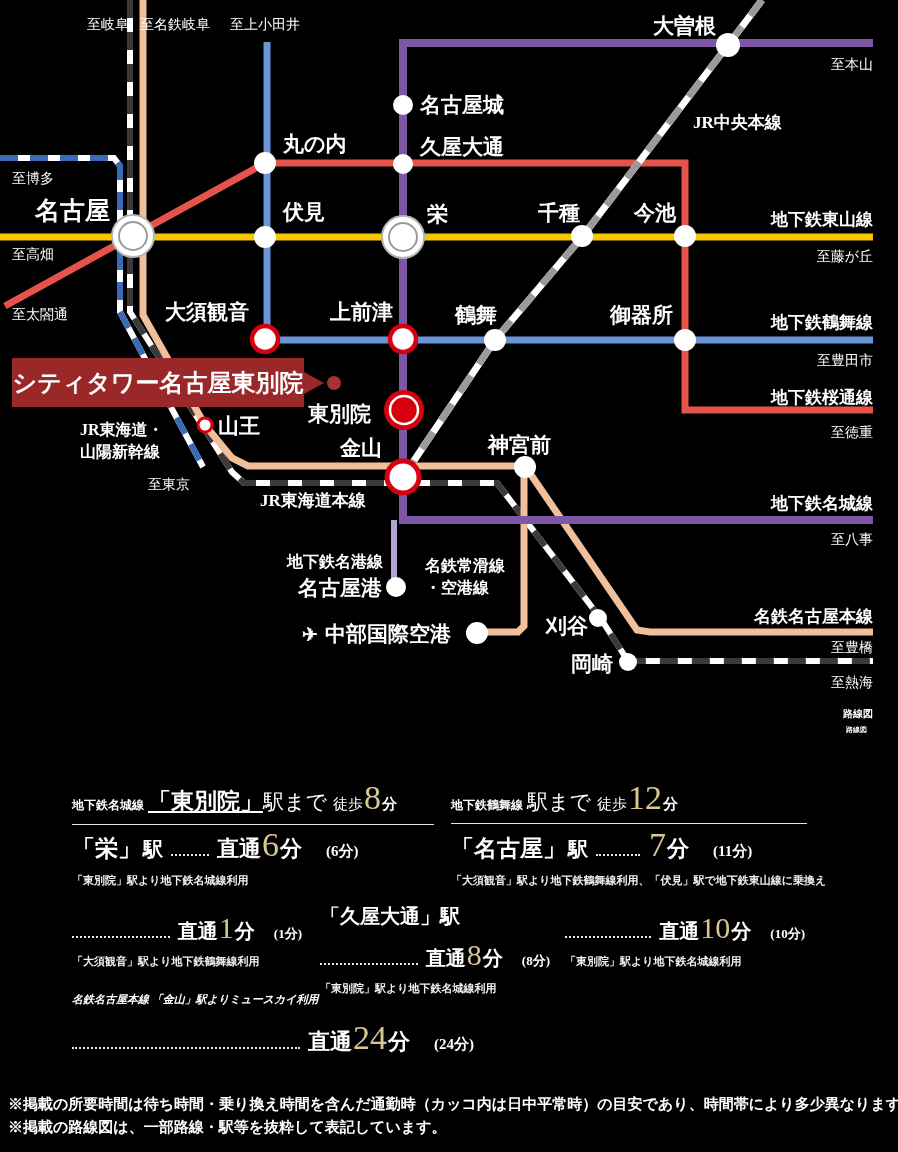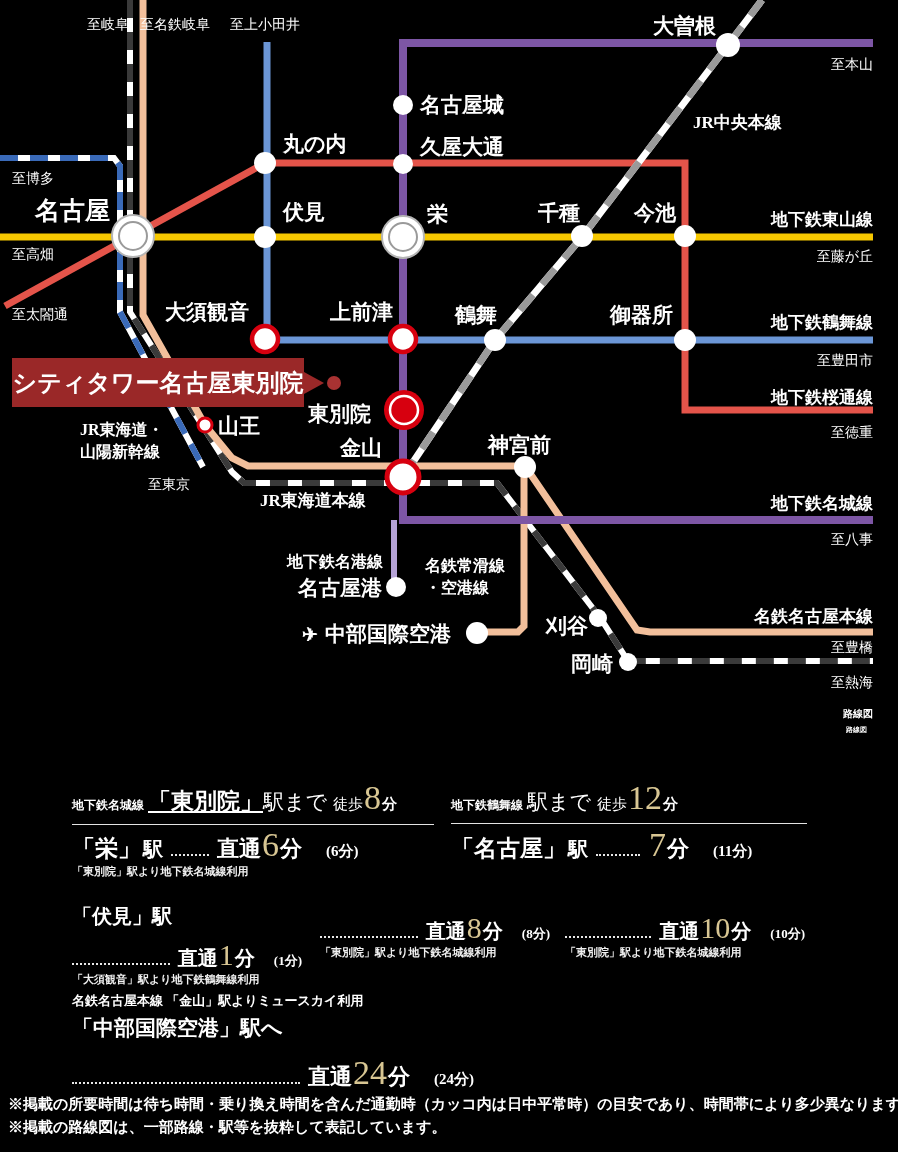--- a/index.html
+++ b/index.html
@@ -22,28 +22,28 @@
   .hdr .num{font-size:34px;color:#d8c693;line-height:1;margin:0 1px;}
   .hdr .un{font-size:15px;font-weight:bold;}
   .rline{display:flex;align-items:baseline;white-space:nowrap;}
   .rline .st{font-size:23px;font-weight:bold;}
   .rline .sx{font-size:20px;font-weight:bold;margin-left:2px;}
   .rline .direct{font-size:22px;font-weight:bold;}
   .rline .num{font-size:34px;color:#d8c693;line-height:1;margin:0 1px;}
   .rline .un{font-size:22px;font-weight:bold;}
   .rline .paren{font-size:15px;font-weight:bold;margin-left:24px;}
   .leader{display:inline-block;border-bottom:2px dotted #e8e8e8;height:3px;margin:0 8px;}
-  .note{font-size:11px;font-weight:bold;color:#f0f0f0;white-space:nowrap;}
+  .note{font-size:11px;font-weight:bold;color:#f0f0f0;margin-top:9px;white-space:nowrap;}
   .s2name{font-size:20px;font-weight:bold;white-space:nowrap;}
   .s2time{display:flex;align-items:baseline;margin-top:10px;white-space:nowrap;}
   .s2time .direct{font-size:20px;font-weight:bold;}
   .s2time .num{font-size:30px;color:#d8c693;line-height:1;margin:0 1px;}
   .s2time .un{font-size:20px;font-weight:bold;}
   .s2time .paren{font-size:13px;font-weight:bold;margin-left:19px;}
-  .pre{font-size:13px;font-weight:bold;white-space:nowrap;}
+  .pre{font-size:11px;font-weight:bold;white-space:nowrap;font-style:italic;}
   .bigsta{font-size:21px;font-weight:bold;margin-top:4px;white-space:nowrap;}
   .footnote{font-size:15px;font-weight:bold;color:#fff;line-height:1.55;white-space:nowrap;}
 </style>
 </head>
 <body>
 
 <svg id="map" width="898" height="748" viewBox="0 0 898 748">
 
   <g>
     <polyline points="0,158 114,158 120,166 120,312 203,467" fill="none" stroke="#ffffff" stroke-width="6"></polyline>
@@ -198,36 +198,37 @@
 <div class="abs" style="left:451px;top:828px;width:440px;">
   <div class="rline">
     <span class="st">「名古屋」</span>
     <span class="sx">駅</span>
     <span class="leader" style="width:44px;"></span>
     <span class="direct"></span>
     <span class="num">7</span>
     <span class="un">分</span>
     <span class="paren">(11分)</span>
   </div>
+  <div class="note">「大須観音」駅より地下鉄鶴舞線利用、「伏見」駅で地下鉄東山線に乗換え</div>
 </div>
 
 <div class="abs" style="left:72px;top:903px;width:230px;">
-  <div class="s2name">
-    <span>「伏見」</span><span>駅</span>
-  </div>
   <div class="s2time">
     <span class="leader" style="width:118px;margin-left:0;"></span>
     <span class="direct">直通</span>
     <span class="num">1</span>
     <span class="un">分</span>
     <span class="paren">(1分)</span>
   </div>
   <div class="note">「大須観音」駅より地下鉄鶴舞線利用</div>
 </div>
 <div class="abs" style="left:320px;top:903px;width:230px;">
+  <div class="s2name">
+    <span>「久屋大通」</span><span>駅</span>
+  </div>
   <div class="s2time">
     <span class="leader" style="width:118px;margin-left:0;"></span>
     <span class="direct">直通</span>
     <span class="num">8</span>
     <span class="un">分</span>
     <span class="paren">(8分)</span>
   </div>
   <div class="note">「東別院」駅より地下鉄名城線利用</div>
 </div>
 <div class="abs" style="left:565px;top:903px;width:240px;">
@@ -236,23 +237,20 @@
     <span class="direct">直通</span>
     <span class="num">10</span>
     <span class="un">分</span>
     <span class="paren">(10分)</span>
   </div>
   <div class="note">「東別院」駅より地下鉄名城線利用</div>
 </div>
 
 <div class="abs" style="left:72px;top:992px;width:420px;">
   <div class="pre">名鉄名古屋本線 「金山」駅よりミュースカイ利用</div>
-  <div class="bigsta">
-    <span>「中部国際空港」</span><span>駅へ</span>
-  </div>
   <div class="rline" style="margin-top:14px;">
     <span class="leader" style="width:228px;margin-left:0;"></span>
     <span class="direct">直通</span>
     <span class="num">24</span>
     <span class="un">分</span>
     <span class="paren">(24分)</span>
   </div>
 </div>
 
 <div class="abs footnote" style="left:8px;top:1093px;">

